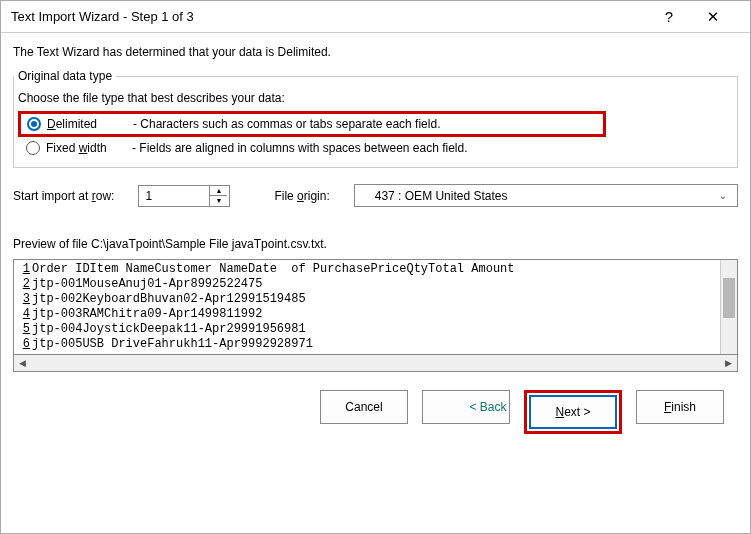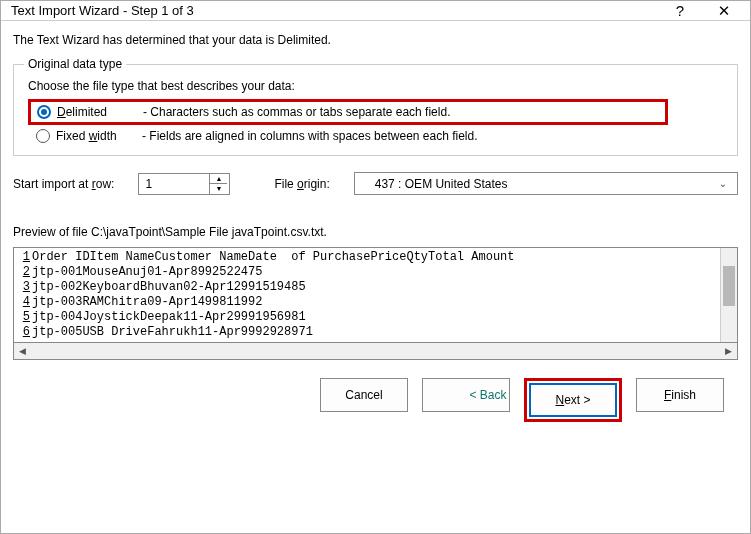--- a/index.html
+++ b/index.html
@@ -10,22 +10,22 @@
     background: #fff;
     color: #000;
     width: 751px;
     height: 534px;
     overflow: hidden;
     border: 1px solid #aaa;
   }
   .titlebar {
     display: flex;
     align-items: center;
-    height: 20px;
-    padding: 0 4px 0 10px;
+    height: 32px;
+    padding: 0 15px 0 10px;
     border-bottom: 1px solid #ccc;
     background: #fff;
   }
   .titlebar .title {
     flex: 1;
     font-size: 13px;
   }
   .titlebar .tbtn {
     width: 44px;
     height: 30px;
@@ -36,34 +36,34 @@
     color: #000;
   }
   .content {
     padding: 10px 12px 0 12px;
   }
   .intro1 { margin: 2px 0 10px 0; }
   .intro2 { margin: 0 0 14px 0; }
   fieldset.datatype {
     border: 1px solid #ccc;
     margin: 0 0 16px 0;
-    padding: 6px 10px 12px 10px;
+    padding: 6px 10px 12px 0;
   }
   fieldset.datatype legend {
     padding: 0 4px;
     font-size: 12px;
   }
   .choose { margin: 2px 0 6px 4px; }
   .highlight-box {
     border: 3px solid #c00;
     padding: 3px 6px;
     margin: 0 0 4px 4px;
     display: flex;
     align-items: center;
-    width: 640px;
+    width: 588px;
   }
   .radio-row {
     display: flex;
     align-items: center;
     margin: 4px 0 0 12px;
   }
   .radio {
     width: 14px; height: 14px;
     border: 1px solid #555;
     border-radius: 50%;

